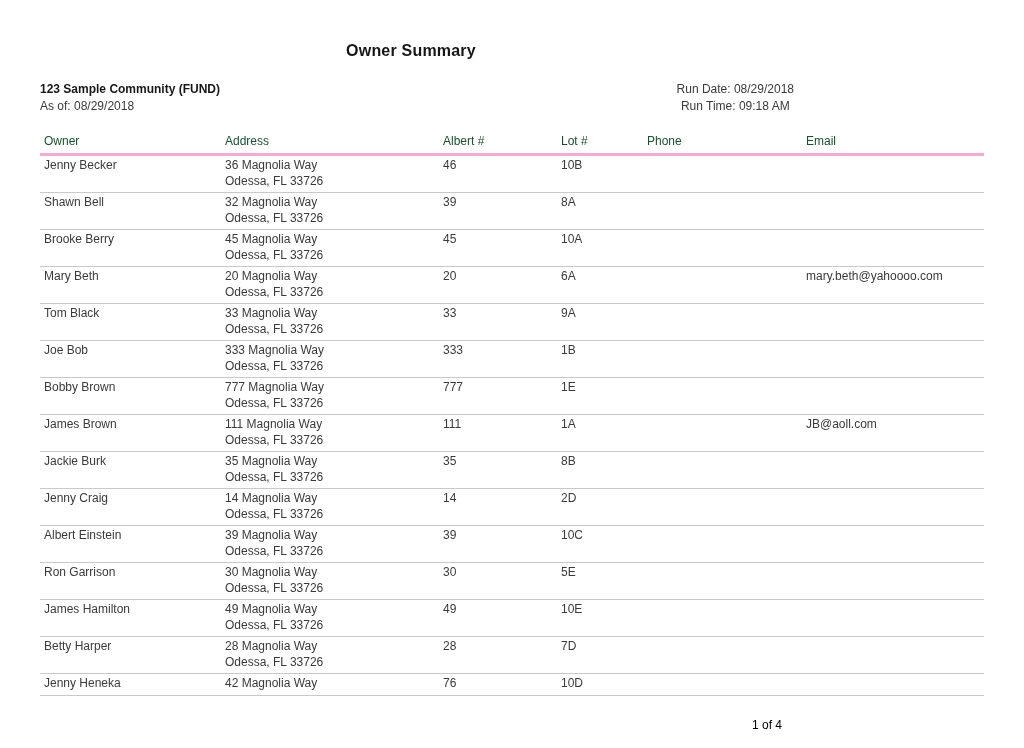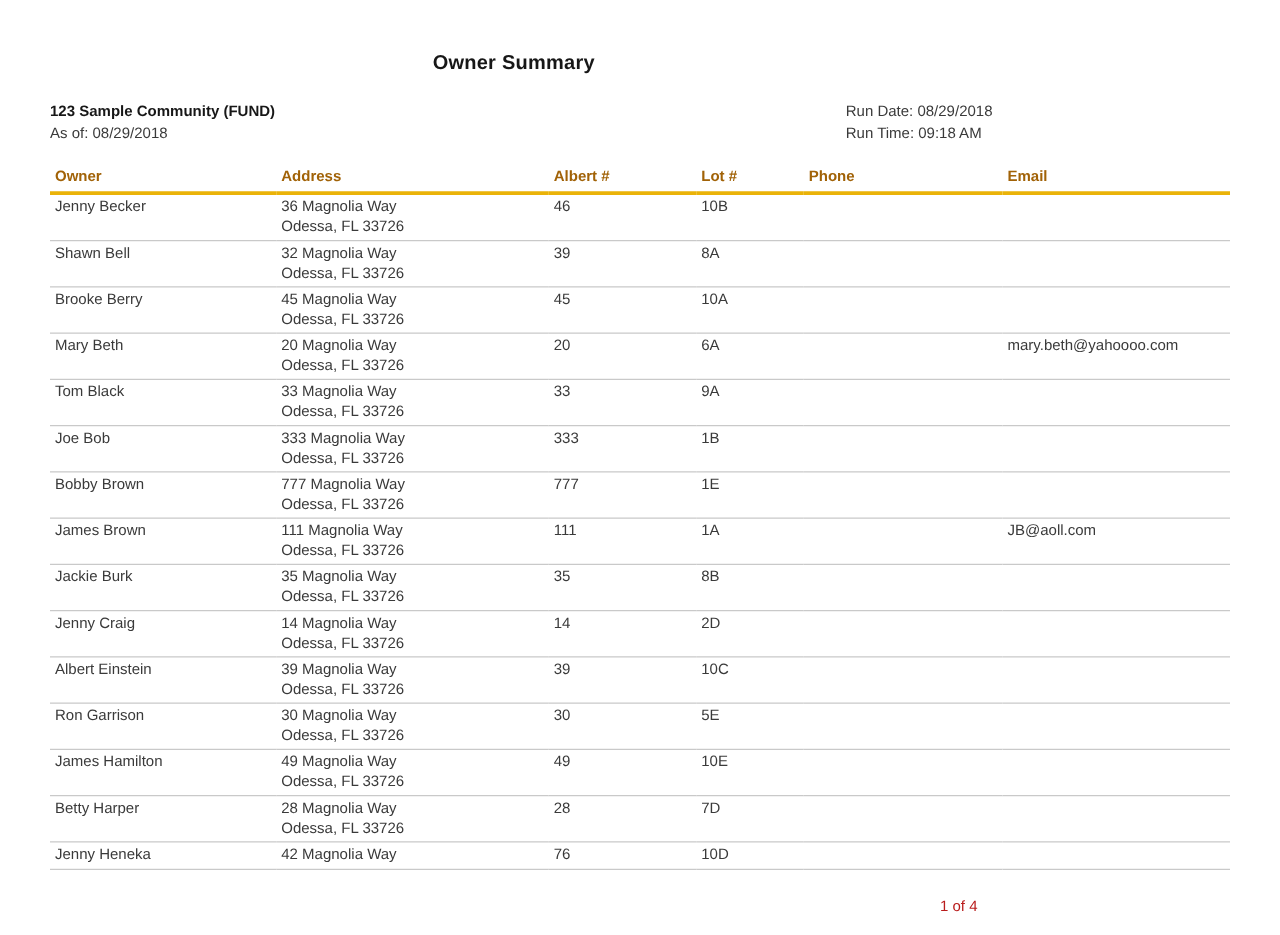--- a/index.html
+++ b/index.html
@@ -27,58 +27,58 @@
     letter-spacing: 0.2px;
   }
   .meta {
     display: flex;
     justify-content: space-between;
     margin: 21px 28px 0 40px;
     font-size: 12px;
     line-height: 17px;
   }
   .meta-left .community { font-weight: bold; color: #171717; }
-  .meta-right { text-align: left; }
+  .meta-right { text-align: center; }
   table.owner-table {
     table-layout: fixed;
     border-collapse: collapse;
     width: 944px;
     margin: 17px 40px 0 40px;
     font-size: 12px;
   }
   col.c-owner   { width: 181px; }
   col.c-address { width: 218px; }
   col.c-account { width: 118px; }
   col.c-lot     { width: 86px;  }
   col.c-phone   { width: 159px; }
   col.c-email   { width: 182px; }
   table.owner-table th {
     text-align: left;
-    font-weight: bold;
-    color: #a16207;
-    border-bottom: 3px solid #eab308;
+    font-weight: normal;
+    color: #14532d;
+    border-bottom: 3px solid #f9a8d4;
     padding: 2px 2px 4px 4px;
     line-height: 15px;
     white-space: nowrap;
   }
   table.owner-table td {
     vertical-align: top;
     border-bottom: 1px solid #c9c9c9;
     padding: 2px 2px 3px 4px;
     line-height: 15.5px;
     color: #3a3a3a;
     overflow: hidden;
     white-space: nowrap;
   }
   .page-number {
     position: absolute;
     right: 40px;
     bottom: 16px;
     font-size: 12px;
-    color: #b91c1c;
+    color: #000000;
   }
 </style>
 </head>
 <body>
 
 <div class="page">
 
   <div class="report-title">Owner Summary</div>
 
   <div class="meta">

